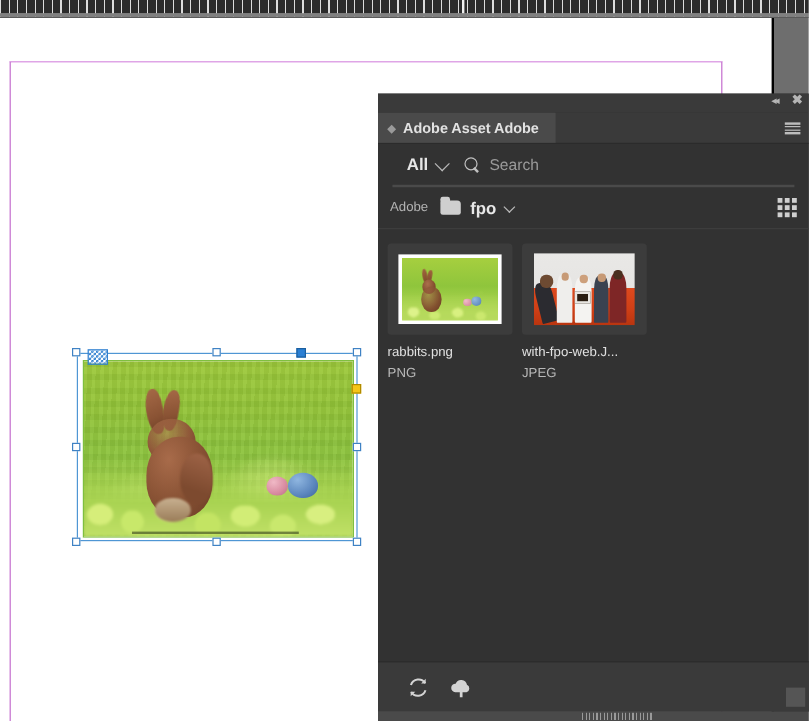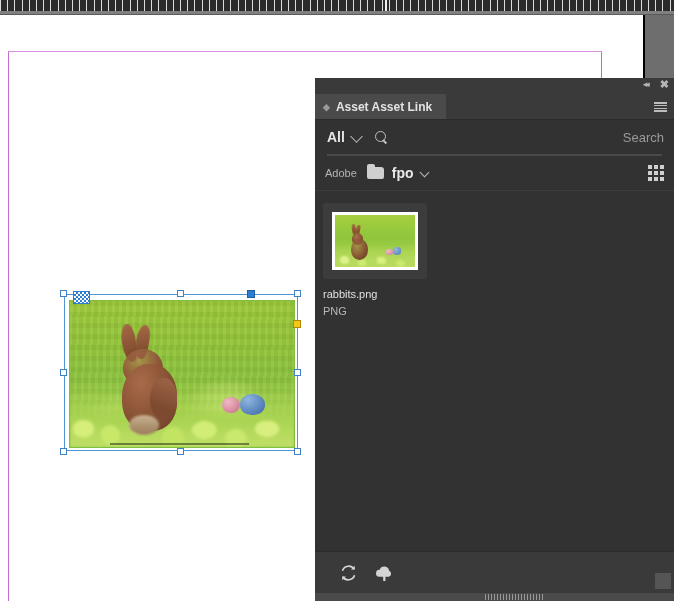--- a/index.html
+++ b/index.html
@@ -199,21 +199,21 @@
     position:absolute; right:7px; top:8px;
     width:13px; height:10px;
     display:flex; flex-direction:column; justify-content:space-between;
     cursor:pointer;
   }
   .hamburger span { display:block; height:1.5px; background:#bdbdbd; }
 
   .panel-body { position:relative; height: 473px; background:#323232; }
 
   .row { display:flex; align-items:center; height: 34px; padding: 0 10px; }
-  .row.search-row { gap: 0; padding-left:12px; }
+  .row.search-row { gap: 0; padding-left:24px; }
   .sep {
     height:1px; background:#4a4a4a; margin: 0 12px;
   }
   .sep.full { margin:0; background:#3d3d3d; }
 
   .sel-all { color:#e6e6e6; font-size:14px; font-weight:bold; }
   .chev {
     display:inline-block; width:9px; height:9px; margin: 0 0 2px 7px;
     border-right:1.6px solid #b9b9b9; border-bottom:1.6px solid #b9b9b9;
     transform: rotate(45deg);
@@ -226,21 +226,21 @@
   .search-icon::before {
     content:""; position:absolute; left:0; top:0; width:9px; height:9px;
     border:1.6px solid #c0c0c0; border-radius:50%;
   }
   .search-icon::after {
     content:""; position:absolute; left:8px; top:8px; width:5px; height:1.6px;
     background:#c0c0c0; transform: rotate(45deg); transform-origin: left center;
   }
   .search-input {
     flex:1; margin-left:8px; background:transparent; border:none; outline:none;
-    color:#dcdcdc; font-size:13px; font-family:"Liberation Sans", sans-serif;text-align:right;
+    color:#dcdcdc; font-size:13px; font-family:"Liberation Sans", sans-serif;
   }
   .search-input::placeholder { color:#9a9a9a; }
 
   .label-dim { color:#b3b3b3; font-size:11px; }
   .label-strong { color:#e8e8e8; font-size:14px; font-weight:bold; margin-left:10px; }
   .spacer { flex:1; }
 
   .filter-icon {
     width:16px; height:15px; cursor:pointer;
   }
@@ -417,21 +417,21 @@
     <div class="panel-topbar">
       <div class="topbar-icons">
         <span class="tb-icon collapse-icon">◂◂</span>
         <span class="tb-icon close-icon">✖</span>
       </div>
     </div>
 
     <div class="tabbar">
       <div class="tab">
         <span class="tab-grip">◆</span>
-        <span>Asset Asset Link</span>
+        <span>Adobe Asset Adobe</span>
       </div>
       <div class="hamburger">
         <span></span>
           <span></span>
           <span></span>
           <span></span>
       </div>
     </div>
 
     <div class="panel-body">
@@ -481,20 +481,41 @@
                 </div>
                 <div class="mini-egg mini-egg2"></div>
                 <div class="mini-egg mini-egg1"></div>
               </div>
             </div>
           </div>
           <div class="asset-name">rabbits.png</div>
           <div class="asset-type">PNG</div>
         </div>
 
+        <div class="asset">
+          <div class="asset-thumb">
+            <div class="thumb-inner thumb-fpo">
+              <div class="photo-scene">
+                <div class="ppl p1"></div>
+                <div class="p1h"></div>
+                <div class="ppl p2"></div>
+                <div class="p2h"></div>
+                <div class="ppl p3"></div>
+                <div class="p3h"></div>
+                <div class="p3frame"></div>
+                <div class="ppl p4"></div>
+                <div class="p4h"></div>
+                <div class="ppl p5"></div>
+                <div class="p5h"></div>
+              </div>
+            </div>
+          </div>
+          <div class="asset-name">with-fpo-web.J...</div>
+          <div class="asset-type">JPEG</div>
+        </div>
 
       </div>
 
       <div class="panel-footer">
         <svg class="footer-icon" width="19" height="18" viewBox="0 0 20 19">
           <path d="M16.2 5.6A7 7 0 0 0 3.6 7.2" stroke="#d4d4d4" stroke-width="1.8" fill="none"></path>
           <path d="M3.8 13.4A7 7 0 0 0 16.4 11.8" stroke="#d4d4d4" stroke-width="1.8" fill="none"></path>
           <path d="M16.6 1.8v4h-4z" fill="#d4d4d4"></path>
           <path d="M3.4 17.2v-4h4z" fill="#d4d4d4"></path>
         </svg>

